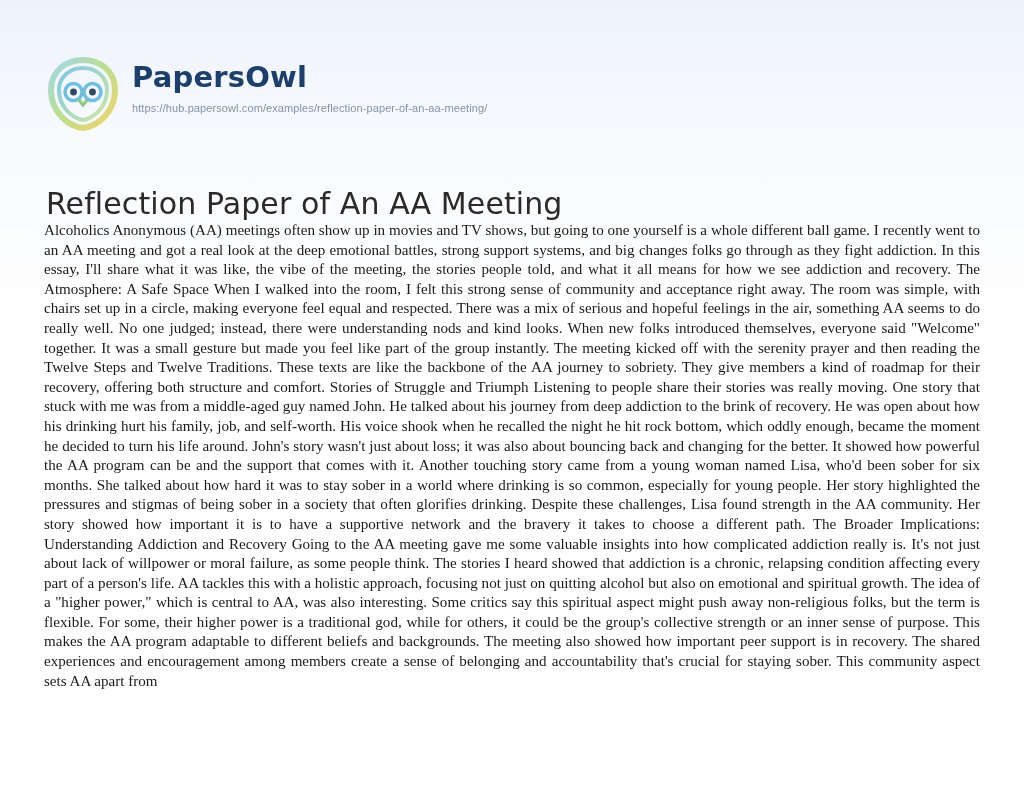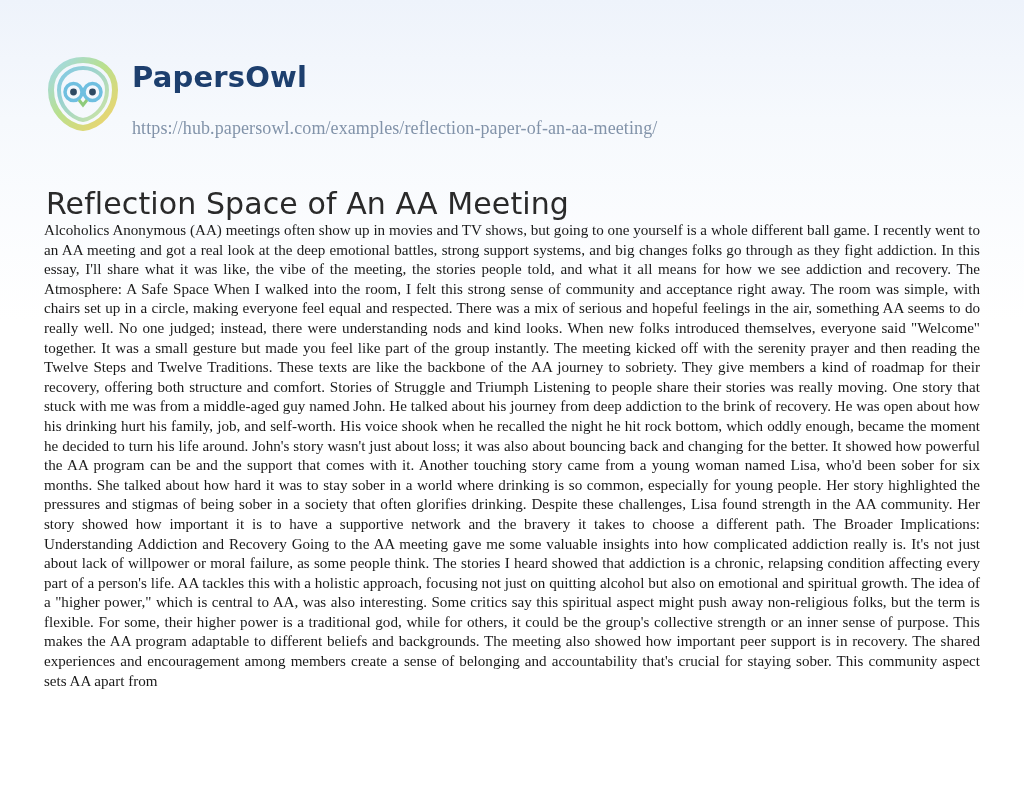--- a/index.html
+++ b/index.html
@@ -50,23 +50,23 @@
   }
   .brand {
     font-family: "DejaVu Sans", sans-serif;
     font-size: 29px;
     font-weight: bold;
     color: #1d3f6e;
     letter-spacing: 0.2px;
     line-height: 1.1;
   }
   .url {
-    margin-top: 24px;
-    font-family: Liberation Serif, serif;
-    font-size: 18px;
+    margin-top: 8px;
+    font-family: Liberation Sans, sans-serif;
+    font-size: 11px;
     color: #7c8ea5;
     letter-spacing: 0.1px;
     opacity: 0.95;
   }
   .title {
     position: absolute;
     left: 46px;
     top: 166px;
     font-family: "DejaVu Sans", sans-serif;
     font-size: 30px;
@@ -117,18 +117,18 @@
           <circle cx="46.5" cy="36" r="3.4" fill="#2e4a63"></circle>
           <path d="M33 44 L37 49 L41 44" fill="none" stroke="#8ecb7a" stroke-width="3"></path>
         </svg>
       </div>
       <div class="brand-block">
         <div class="brand">PapersOwl</div>
         <div class="url">https://hub.papersowl.com/examples/reflection-paper-of-an-aa-meeting/</div>
       </div>
     </div>
 
-    <h1 class="title">Reflection Space of An AA Meeting</h1>
+    <h1 class="title">Reflection Paper of An AA Meeting</h1>
 
     <div class="body-text">Alcoholics Anonymous (AA) meetings often show up in movies and TV shows, but going to one yourself is a whole different ball game. I recently went to an AA meeting and got a real look at the deep emotional battles, strong support systems, and big changes folks go through as they fight addiction. In this essay, I'll share what it was like, the vibe of the meeting, the stories people told, and what it all means for how we see addiction and recovery. The Atmosphere: A Safe Space When I walked into the room, I felt this strong sense of community and acceptance right away. The room was simple, with chairs set up in a circle, making everyone feel equal and respected. There was a mix of serious and hopeful feelings in the air, something AA seems to do really well. No one judged; instead, there were understanding nods and kind looks. When new folks introduced themselves, everyone said "Welcome" together. It was a small gesture but made you feel like part of the group instantly. The meeting kicked off with the serenity prayer and then reading the Twelve Steps and Twelve Traditions. These texts are like the backbone of the AA journey to sobriety. They give members a kind of roadmap for their recovery, offering both structure and comfort. Stories of Struggle and Triumph Listening to people share their stories was really moving. One story that stuck with me was from a middle-aged guy named John. He talked about his journey from deep addiction to the brink of recovery. He was open about how his drinking hurt his family, job, and self-worth. His voice shook when he recalled the night he hit rock bottom, which oddly enough, became the moment he decided to turn his life around. John's story wasn't just about loss; it was also about bouncing back and changing for the better. It showed how powerful the AA program can be and the support that comes with it. Another touching story came from a young woman named Lisa, who'd been sober for six months. She talked about how hard it was to stay sober in a world where drinking is so common, especially for young people. Her story highlighted the pressures and stigmas of being sober in a society that often glorifies drinking. Despite these challenges, Lisa found strength in the AA community. Her story showed how important it is to have a supportive network and the bravery it takes to choose a different path. The Broader Implications: Understanding Addiction and Recovery Going to the AA meeting gave me some valuable insights into how complicated addiction really is. It's not just about lack of willpower or moral failure, as some people think. The stories I heard showed that addiction is a chronic, relapsing condition affecting every part of a person's life. AA tackles this with a holistic approach, focusing not just on quitting alcohol but also on emotional and spiritual growth. The idea of a "higher power," which is central to AA, was also interesting. Some critics say this spiritual aspect might push away non-religious folks, but the term is flexible. For some, their higher power is a traditional god, while for others, it could be the group's collective strength or an inner sense of purpose. This makes the AA program adaptable to different beliefs and backgrounds. The meeting also showed how important peer support is in recovery. The shared experiences and encouragement among members create a sense of belonging and accountability that's crucial for staying sober. This community aspect sets AA apart from</div>
 
   </div>
 </div>
 
 </body></html>

